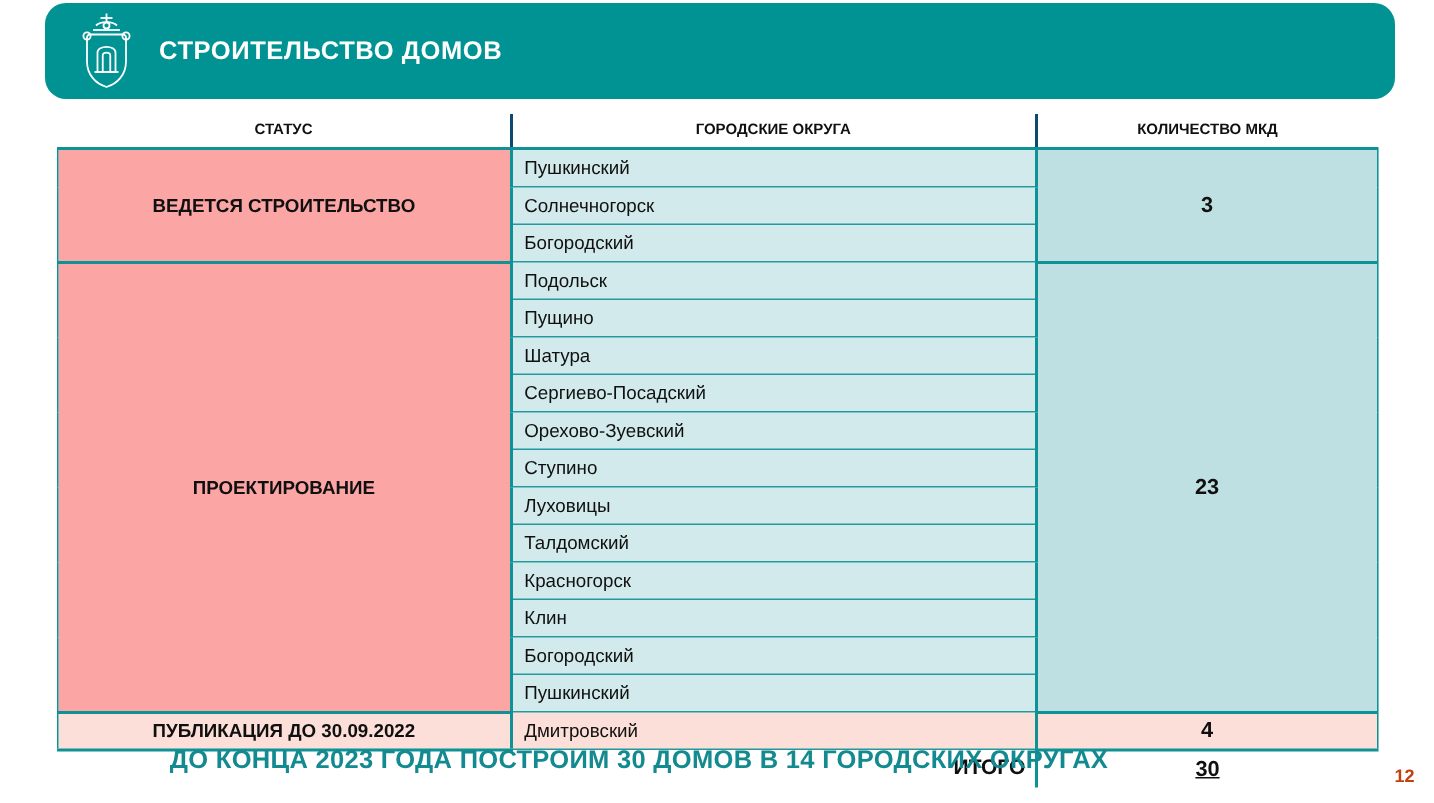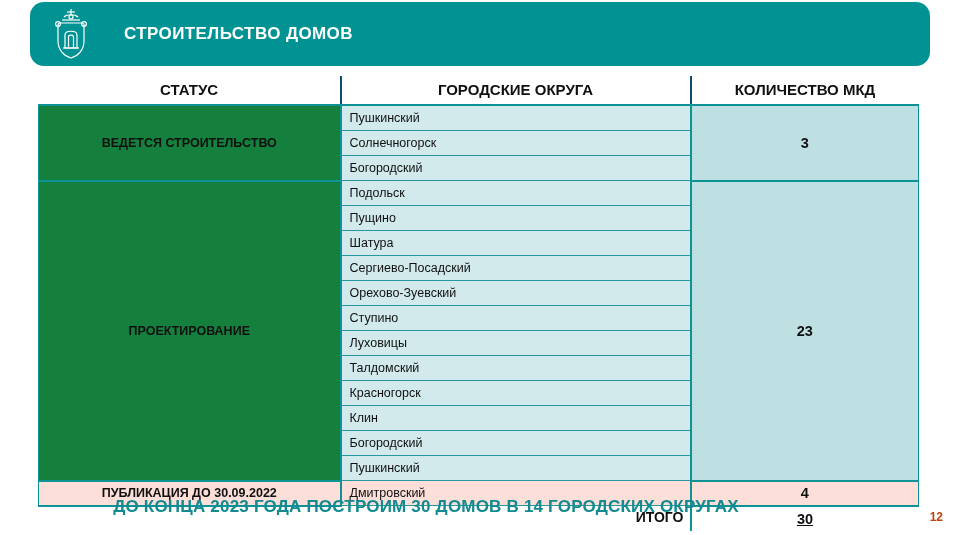--- a/index.html
+++ b/index.html
@@ -10,45 +10,45 @@
     position:relative;
     overflow:hidden;
   }
 
   
   .header-bar {
     position:absolute; left:30px; top:2px;
     width:900px; height:64px;
     background:#019394;
     border-radius:14px;
-    display:flex; align-items:center;gap:18px;
+    display:flex; align-items:center;
   }
   .emblem { margin-left:20px; width:42px; height:52px; flex:0 0 auto; }
   .header-title {
     color:#ffffff; font-weight:bold; font-size:17px;
     letter-spacing:0.4px; margin-left:14px;
     text-transform:uppercase;
   }
 
   
   .table-wrap { position:absolute; left:38px; top:76px; width:880px; }
   table { border-collapse:collapse; width:880px; table-layout:fixed; }
   col.c1 { width:302px; } col.c2 { width:350px; } col.c3 { width:228px; }
 
   th {
     background:#ffffff; color:#101010;
-    font-weight:bold; font-size:15px;
+    font-weight:bold; font-size:10px;
     padding:5px 4px 6px 4px; text-align:center;
     border-bottom:2px solid #0d9296;
   }
   th + th { border-left:2px solid #0c4a6e; }
 
   tbody td { color:#101010; font-size:12.5px; vertical-align:middle;margin-left:32px; }
   td.status-cell {
-    background:#15803d; font-weight:bold; text-align:center;
+    background:#fca5a5; font-weight:bold; text-align:center;
     border:1px solid #0d9296; border-top:2px solid #0d9296; border-bottom:2px solid #0d9296;
     padding:2px 4px;
   }
   td.city-cell {
     background:#d2eaec; padding:2px 8px; height:20px;
     border-top:1px solid #23999d; border-bottom:1px solid #23999d;
     border-left:2px solid #0d9296; border-right:2px solid #0d9296;
   }
   td.count-cell {
     background:#bfe0e2; font-weight:bold; font-size:14.5px; text-align:center;

